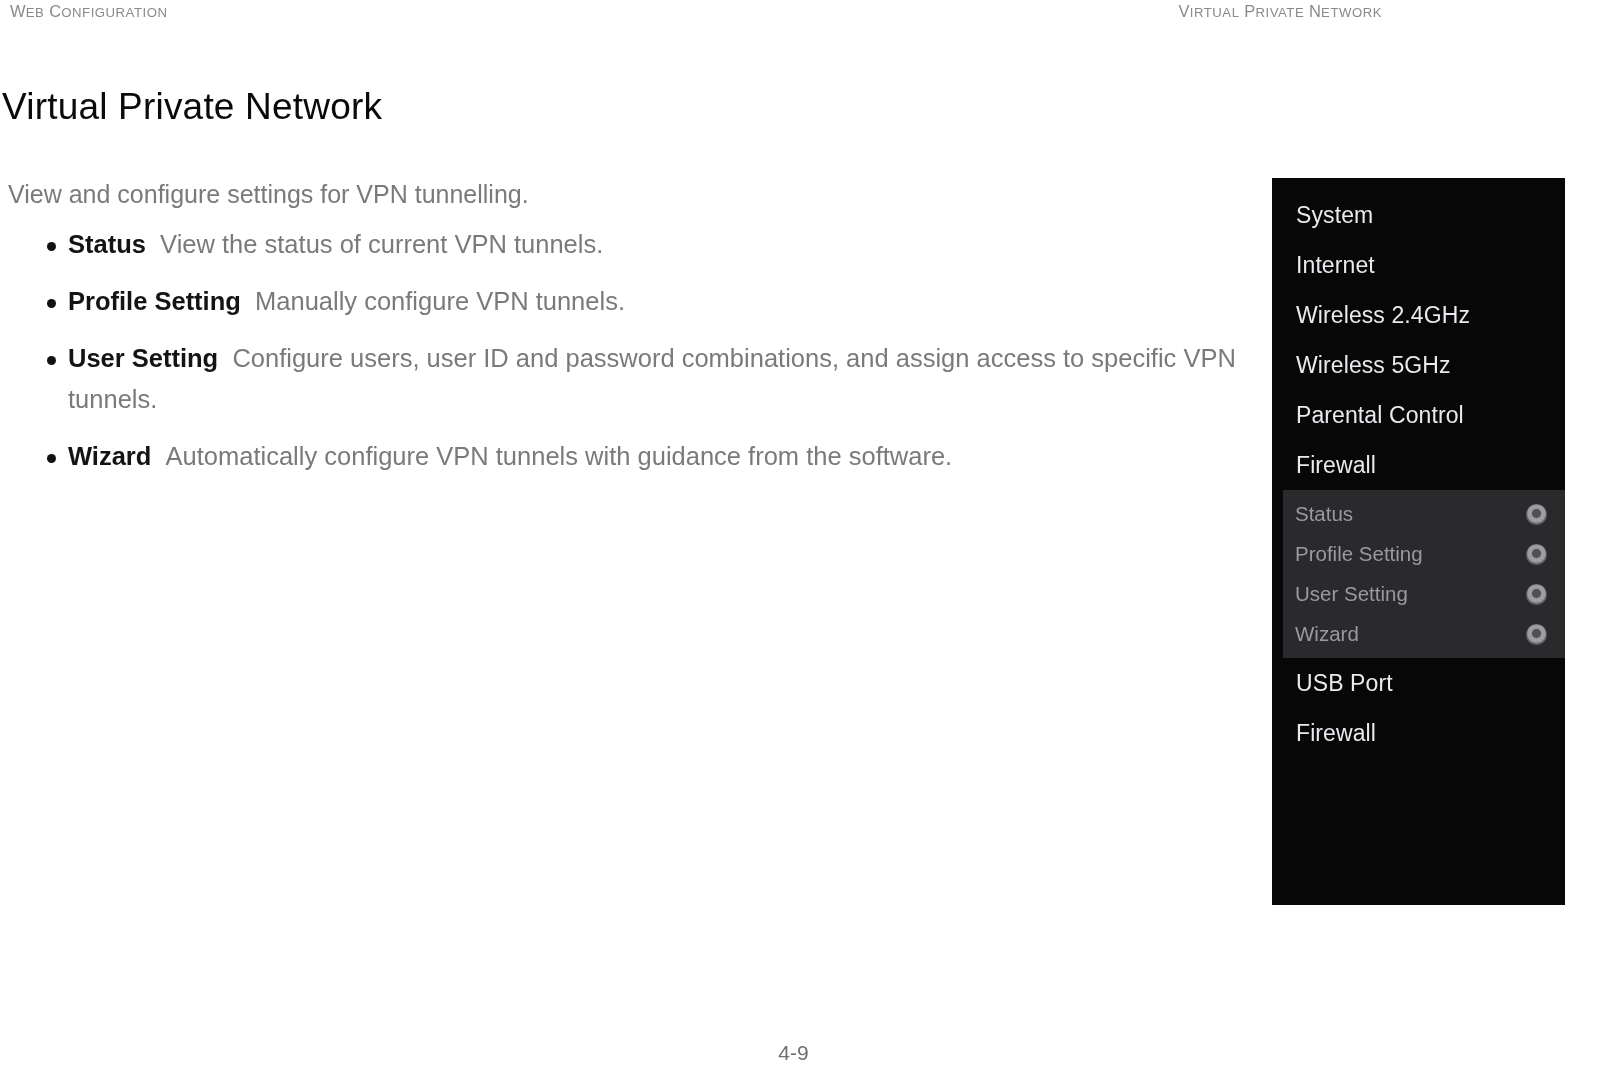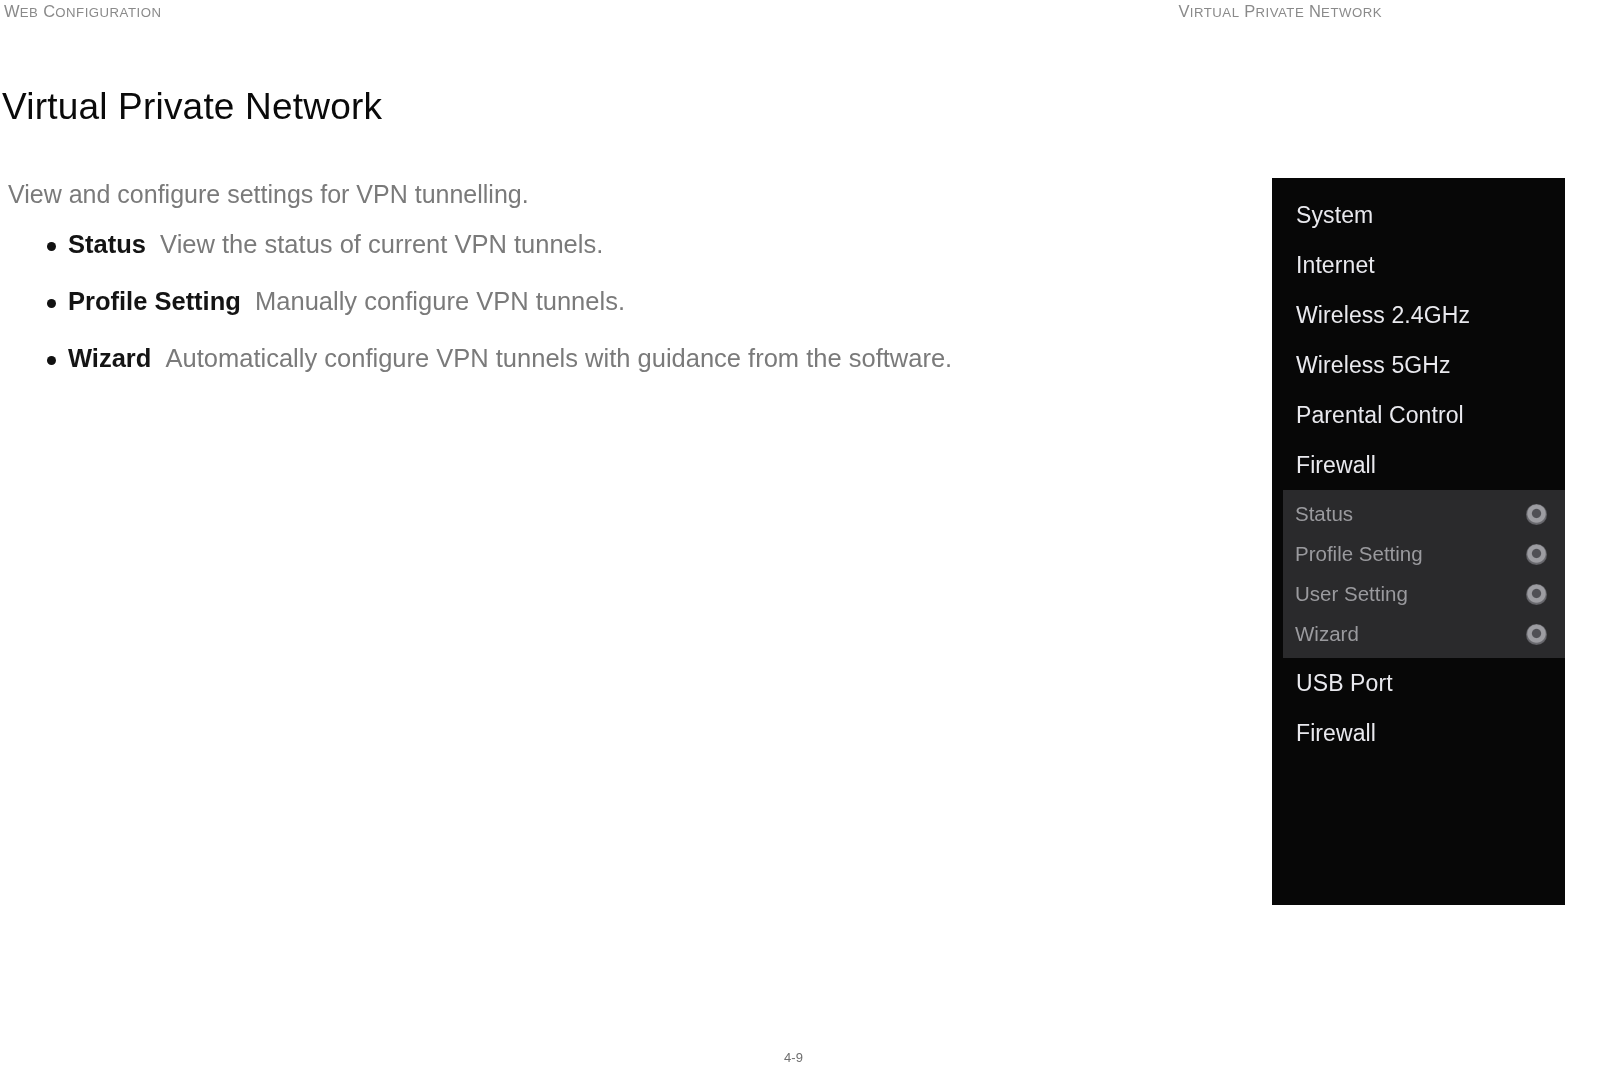--- a/index.html
+++ b/index.html
@@ -20,21 +20,21 @@
   
   .page-header {
     position: absolute;
     top: 0;
     left: 0;
     width: 1384px;
     height: 26px;
     display: flex;
     justify-content: space-between;
     align-items: flex-start;
-    padding: 2px 2px 0 4px;
+    padding: 2px 2px 0 10px;
   }
   .header-left, .header-right {
     color: #8a8a8a;
     font-size: 16.5px;
     letter-spacing: 0.2px;
     white-space: nowrap;
     line-height: 19px;
   }
   .smallcaps-first { font-size: 16.5px; }
   .smallcaps-rest  { font-size: 13.2px; letter-spacing: 0.5px; }
@@ -177,21 +177,21 @@
   }
 
   
   .page-number {
     position: absolute;
     bottom: 26px;
     left: 0;
     width: 1587px;
     text-align: center;
     color: #6f6f6f;
-    font-size: 13px;
+    font-size: 21px;
   }
 </style>
 </head>
 <body>
 
 <div class="page-header">
   <div class="header-left"><span class="smallcaps-first"><span class="smallcaps-first">W</span><span class="smallcaps-rest">EB</span> <span class="smallcaps-first">C</span><span class="smallcaps-rest">ONFIGURATION</span></span></div>
   <div class="header-right"><span class="smallcaps-first"><span class="smallcaps-first">V</span><span class="smallcaps-rest">IRTUAL</span> <span class="smallcaps-first">P</span><span class="smallcaps-rest">RIVATE</span> <span class="smallcaps-first">N</span><span class="smallcaps-rest">ETWORK</span></span></div>
 </div>
 
@@ -201,20 +201,23 @@
   <p class="intro">View and configure settings for VPN tunnelling.</p>
 
   <ul class="bullets">
     <li>
       <span class="term">Status</span><span>&nbsp;&nbsp;</span><span class="desc">View the status of current VPN tunnels.</span>
     </li>
     <li>
       <span class="term">Profile Setting</span><span>&nbsp;&nbsp;</span><span class="desc">Manually configure VPN tunnels.</span>
     </li>
     <li>
+      <span class="term">User Setting</span><span>&nbsp;&nbsp;</span><span class="desc">Configure users, user ID and password combinations, and assign access to specific VPN tunnels.</span>
+    </li>
+    <li>
       <span class="term">Wizard</span><span>&nbsp;&nbsp;</span><span class="desc">Automatically configure VPN tunnels with guidance from the software.</span>
     </li>
   </ul>
 </div>
 
 <div class="menu-panel">
   <ul class="menu-list">
 
     <li class="menu-item">
       <span class="menu-item-label">System</span>

